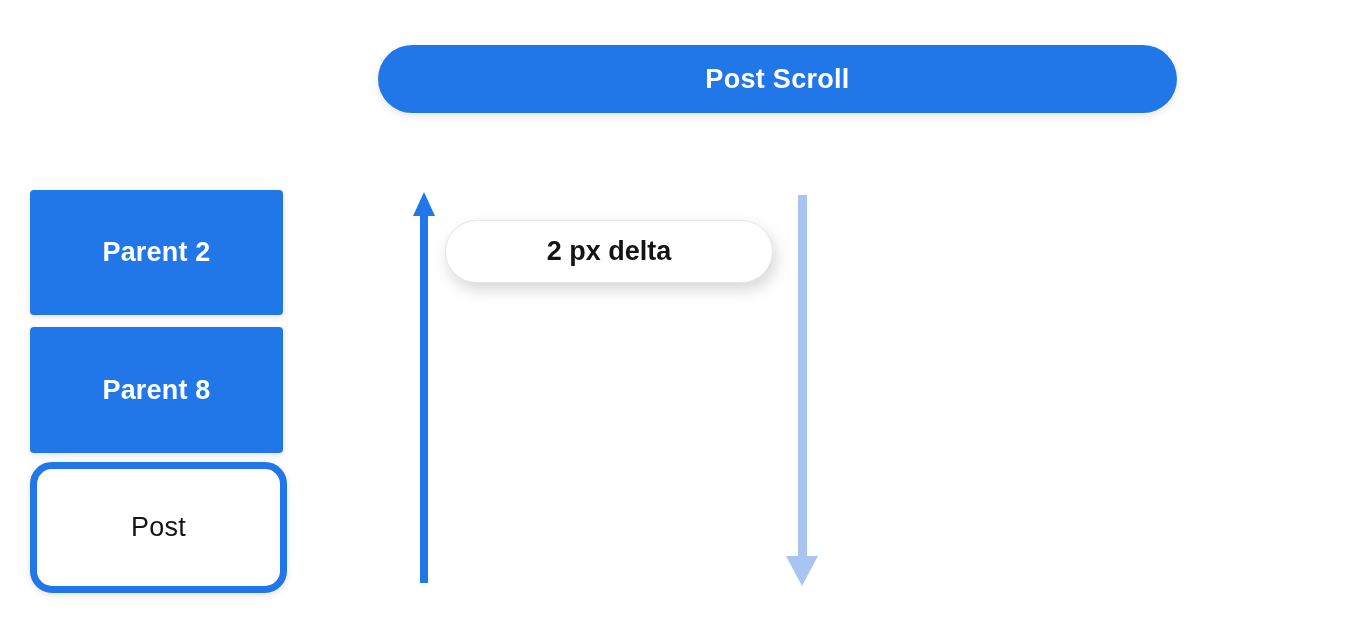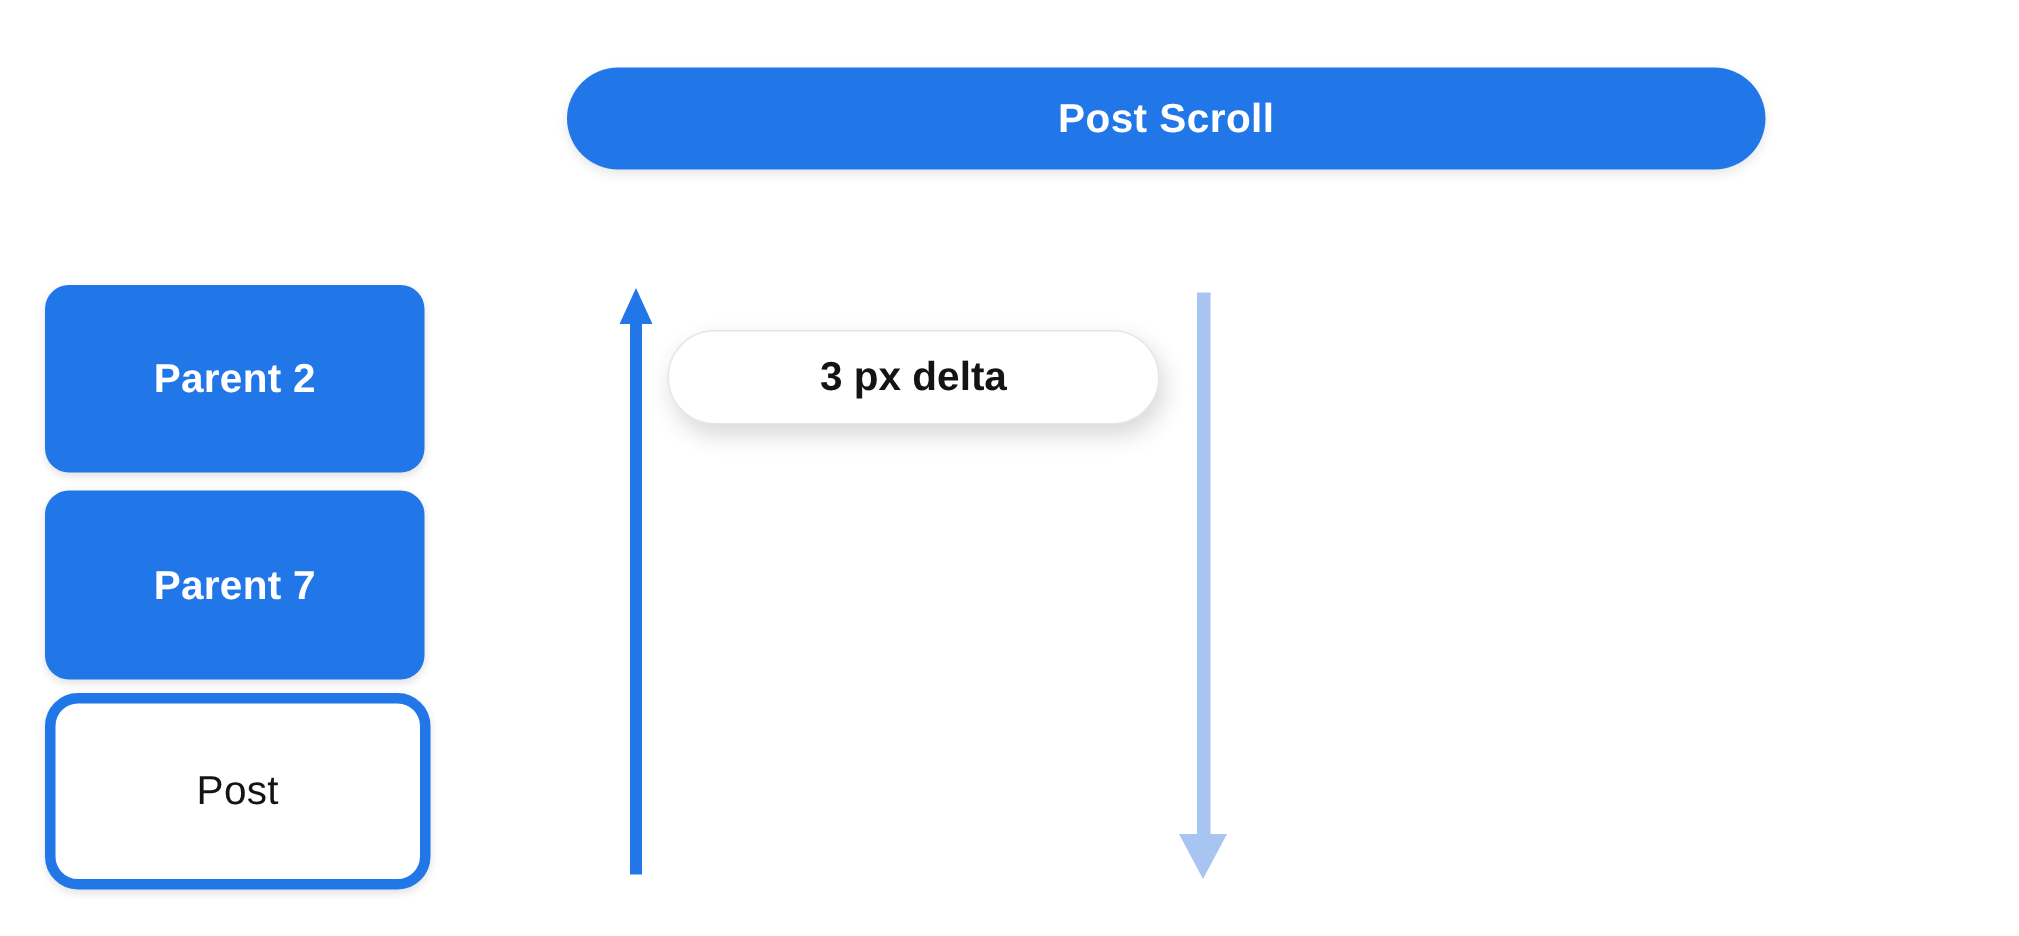--- a/index.html
+++ b/index.html
@@ -39,21 +39,21 @@
     font-size: 27px;
     font-weight: 700;
     letter-spacing: 0.3px;
   }
 
   
   .node {
     position: absolute;
     left: 30px;
     width: 253px;
-    border-radius: 16px;
+    border-radius: 4px;
     display: flex; align-items: center; justify-content: center;
     box-shadow: 0 2px 6px rgba(0,0,0,0.12);
   }
   .node span { font-size: 27px; font-weight: 700; letter-spacing: 0.2px; }
   .node.blue { background: var(--blue); }
   .node.blue span { color: var(--white); }
   .node-parent2 { top: 190px; height: 125px; }
   .node-parent1 { top: 327px; height: 126px; }
   .node-child {
     top: 462px; height: 131px; width: 257px;
@@ -121,33 +121,33 @@
 <div class="canvas">
 
   <div class="banner-pill">
     <span>Post Scroll</span>
   </div>
 
   <div class="node blue node-parent2">
     <span>Parent 2</span>
   </div>
   <div class="node blue node-parent1">
-    <span>Parent 7</span>
+    <span>Parent 8</span>
   </div>
   <div class="node node-child">
     <span>Post</span>
   </div>
 
   <div class="arrow arrow-up">
     <div class="head"></div>
     <div class="shaft"></div>
   </div>
 
   <div class="arrow arrow-down">
     <div class="shaft"></div>
     <div class="head"></div>
   </div>
 
   <div class="delta-pill">
-    <span>3 px delta</span>
+    <span>2 px delta</span>
   </div>
 
 </div>
 
 </body></html>

